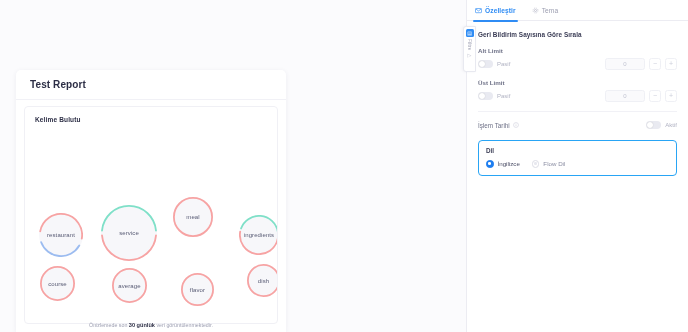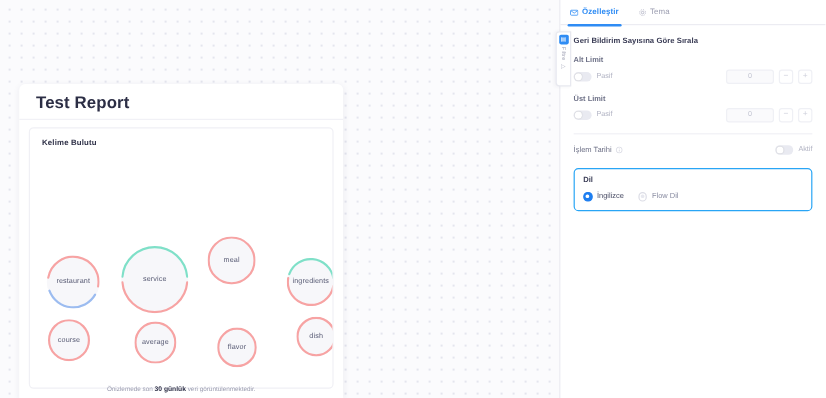--- a/index.html
+++ b/index.html
@@ -29,21 +29,21 @@
     box-shadow: 0 1px 5px rgba(40,45,80,0.07);
     overflow: hidden;
   }
   .report-title-bar {
     height: 30px;
     display: flex; align-items: center;
     padding: 0 14px;
     border-bottom: 1px solid #f1f1f6;
   }
   .report-title {
-    font-size: 14px; font-weight: bold; color: #2c2e45;
+    font-size: 10px; font-weight: bold; color: #2c2e45;
     letter-spacing: 0.1px;
   }
   .cloud-card {
     position: absolute;
     left: 8px; top: 36px;
     width: 254px; height: 218px;
     background: #ffffff;
     border: 1px solid #f0f0f5;
     border-radius: 4px;
     overflow: hidden;

